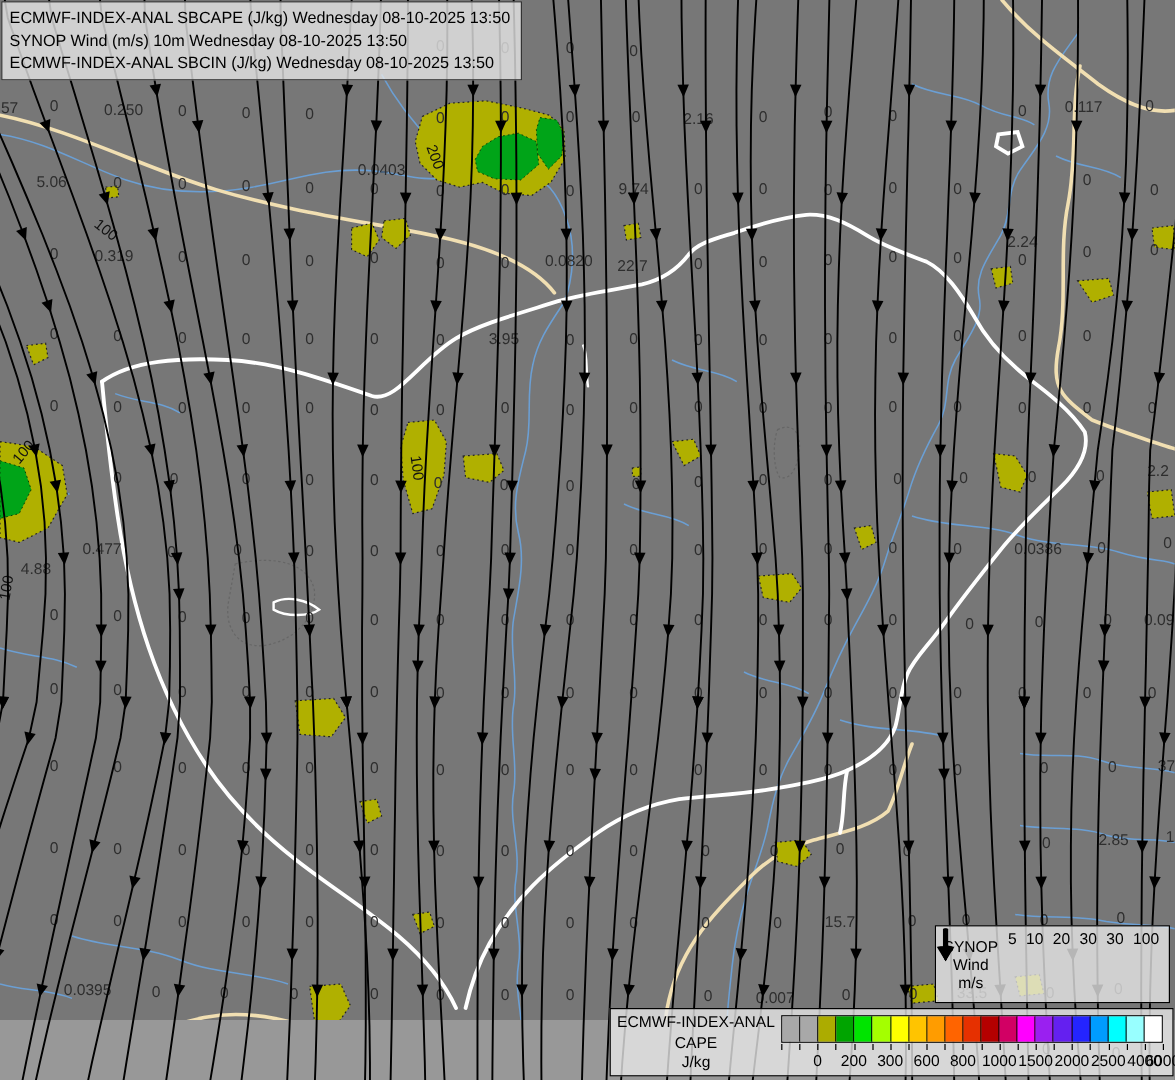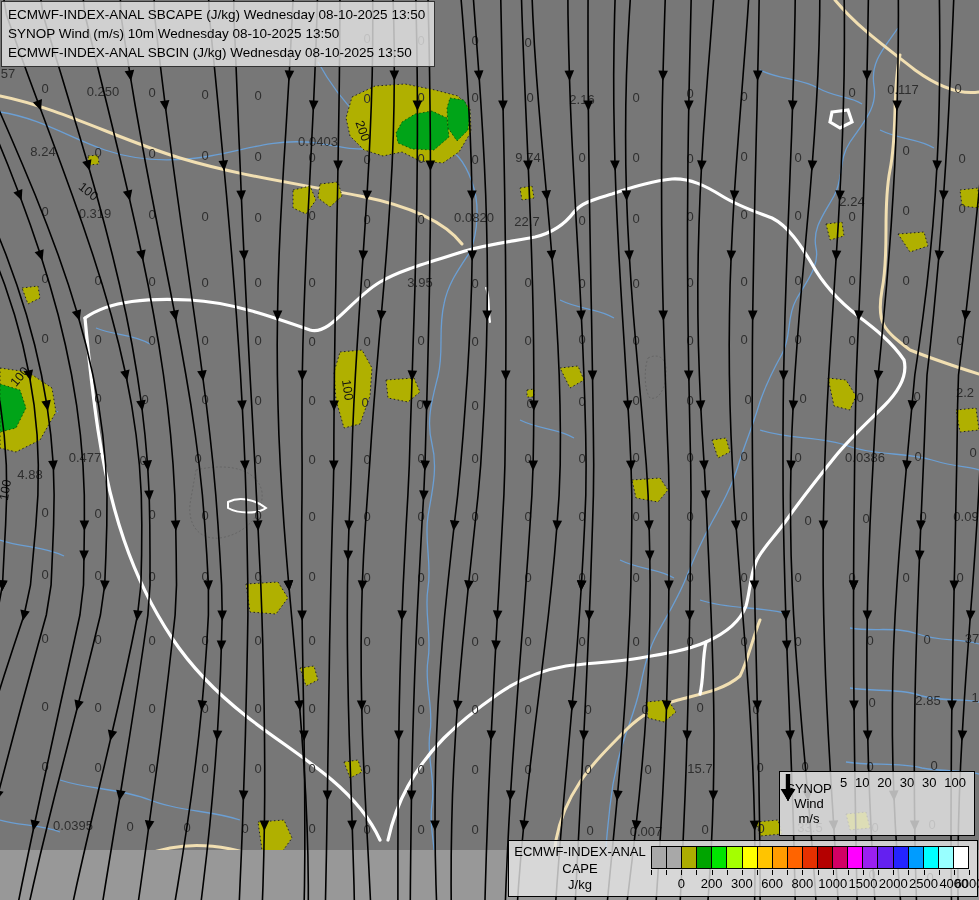--- a/index.html
+++ b/index.html
@@ -322,26 +322,26 @@
       <span class="vlabel" style="left: 367px; top: 829px;">0</span>
       <span class="vlabel" style="left: 421px; top: 829px;">0</span>
       <span class="vlabel" style="left: 475px; top: 829px;">0</span>
       <span class="vlabel" style="left: 590px; top: 830px;">0</span>
       <span class="vlabel" style="left: 705px; top: 829px;">0</span>
       <span class="vlabel" style="left: 761px; top: 828px;">0</span>
       <span class="vlabel" style="left: 875px; top: 827px;">0</span>
       <span class="vlabel" style="left: 932px; top: 824px;">0</span>
       <span class="vlabel" style="left: 872px; top: 874px;">0</span>
       <span class="vlabel" style="left: 930px; top: 877px;">0</span>
-      <span class="vlabel" style="left: 8px; top: 73px; text-align: right;">57</span>
+      <span class="vlabel" style="left: 8px; top: 90px; text-align: right;">57</span>
       <span class="vlabel" style="left: 103px; top: 91px;">0.250</span>
       <span class="vlabel" style="left: 318px; top: 97px; margin-top: 44px;">0.0403</span>
       <span class="vlabel" style="left: 582px; top: 99px;">2.16</span>
       <span class="vlabel" style="left: 903px; top: 89px;">0.117</span>
-      <span class="vlabel" style="left: 43px; top: 151px;">8.24</span>
+      <span class="vlabel" style="left: 43px; top: 151px;">5.06</span>
       <span class="vlabel" style="left: 528px; top: 157px;">9.74</span>
       <span class="vlabel" style="left: 852px; top: 153px; margin-top: 48px;">2.24</span>
       <span class="vlabel" style="left: 95px; top: 213px;">0.319</span>
       <span class="vlabel" style="left: 474px; top: 217px;">0.0820</span>
       <span class="vlabel" style="left: 527px; top: 221px;">22.7</span>
       <span class="vlabel" style="left: 420px; top: 282px;">3.95</span>
       <span class="vlabel" style="left: 965px; top: 392px;">2.2</span>
       <span class="vlabel" style="left: 30px; top: 457px; margin-top: 17px;">4.88</span>
       <span class="vlabel" style="left: 85px; top: 457px;">0.477</span>
       <span class="vlabel" style="left: 865px; top: 457px;">0.0386</span>

